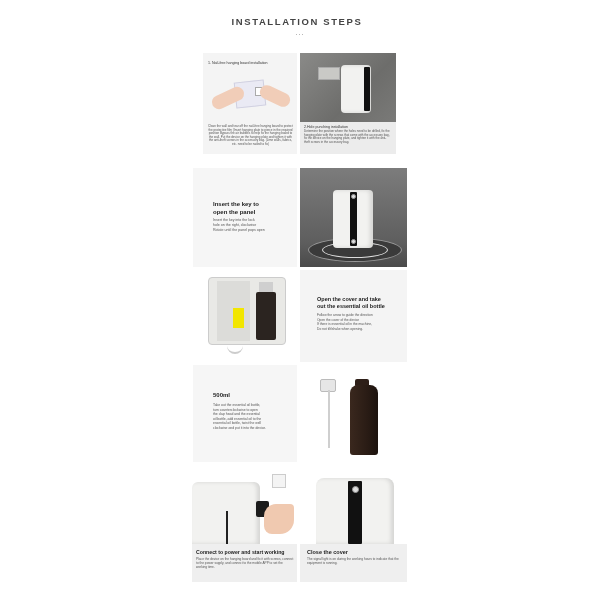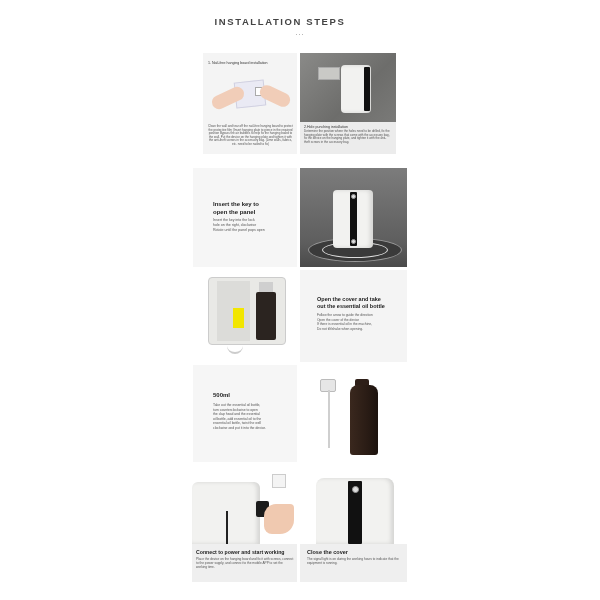--- a/index.html
+++ b/index.html
@@ -1,17 +1,17 @@
 <!DOCTYPE html>
 <html><head>
 <meta charset="utf-8">
 <style>
   html, body { margin:0; padding:0; background:#ffffff; }
   body { width:600px; height:600px; position:relative; overflow:hidden; font-family:"Liberation Sans", sans-serif; color:#222; }
-  .title { position:absolute; top:16px; left:0; width:560px; text-align:center; font-size:9.5px; font-weight:bold; letter-spacing:1.6px; color:#444; }
+  .title { position:absolute; top:16px; left:0; width:560px; text-align:center; font-size:9.5px; font-weight:bold; letter-spacing:1.6px; color:#444;padding-left:17px; }
   .dots { position:absolute; top:28px; left:0; width:600px; text-align:center; font-size:8px; color:#888; letter-spacing:1px; }
   .panel { position:absolute; overflow:hidden; }
   .txt { position:absolute; }
   .h { font-weight:bold; color:#222; }
   .p { color:#555; }
   .tiny { font-size:3px; line-height:3.6px; color:#555; }
   .caption { font-size:3.6px; color:#333; }
   
   .dev { position:absolute; background:#f2f2f0; border-radius:4px; box-shadow: inset -3px 0 4px rgba(0,0,0,0.12); }
   .strip { position:absolute; background:#111; border-radius:1px; }

